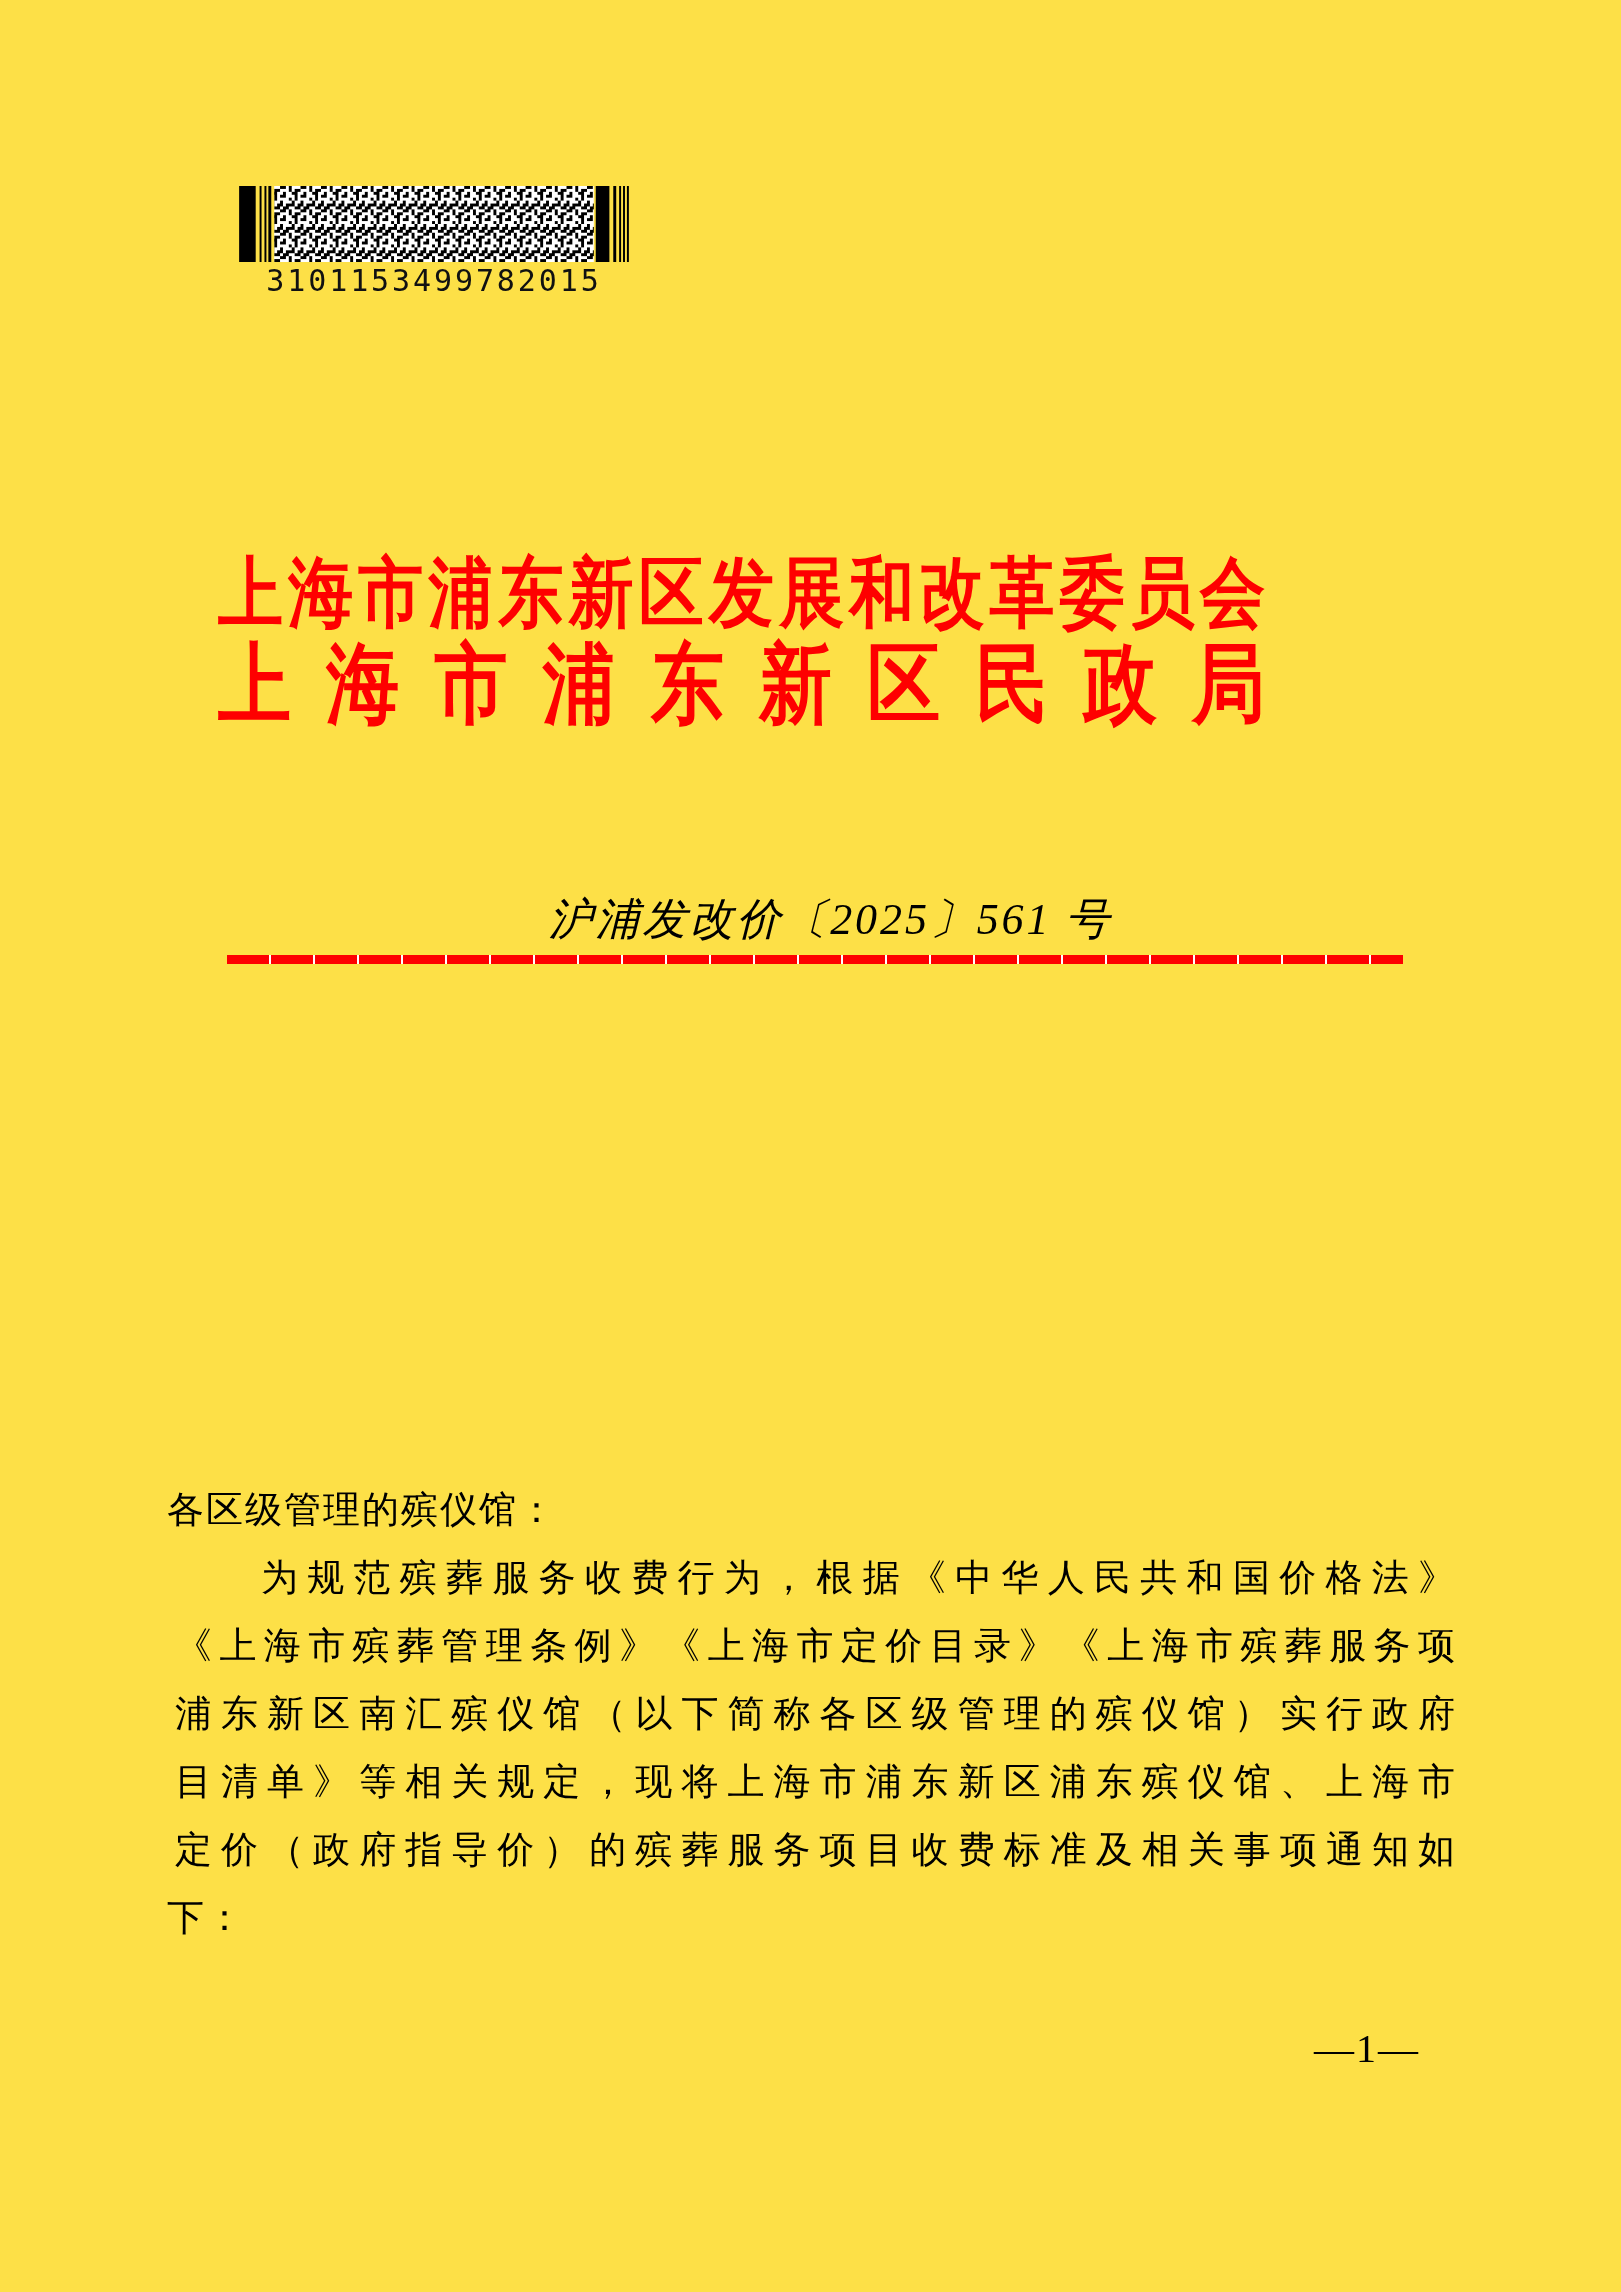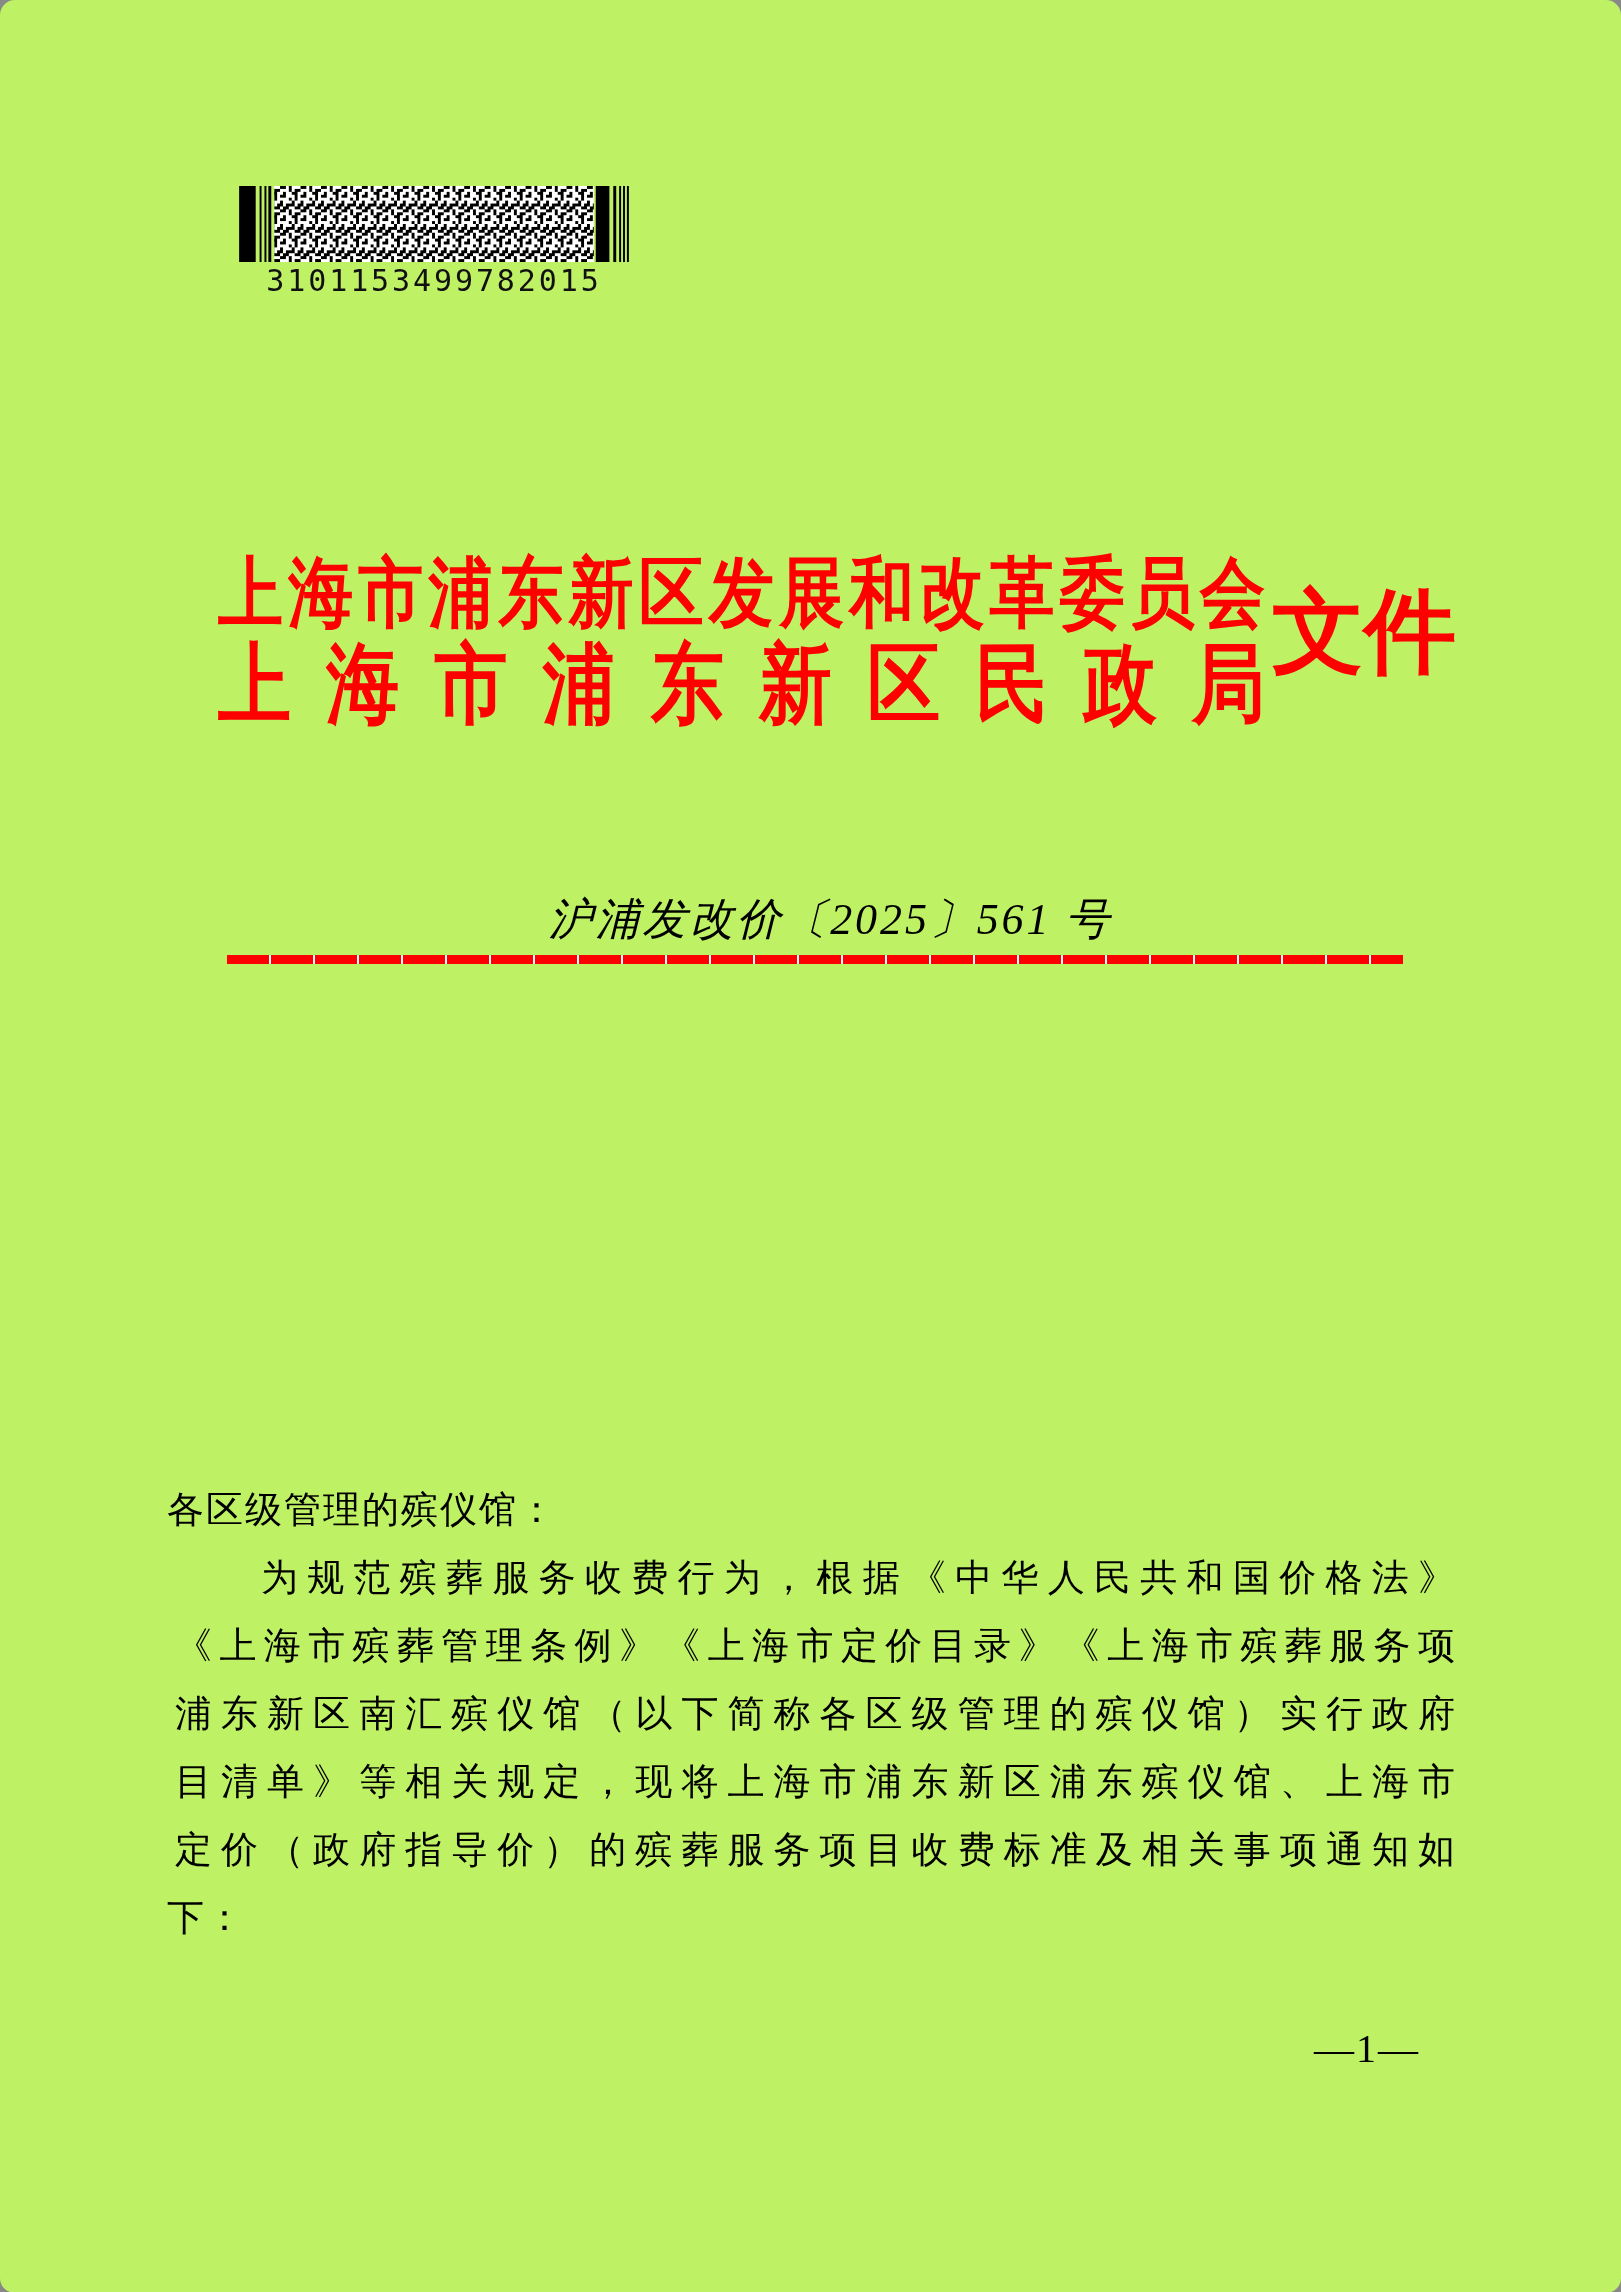--- a/index.html
+++ b/index.html
@@ -1,24 +1,23 @@
 <!DOCTYPE html>
 <html><head>
 <meta charset="utf-8">
 <style>
   html,body { margin:0; padding:0; background:#888; }
   .page {
     position:relative;
     width:1621px; height:2293px;
     margin:0 auto;
-    background:#bef264;
+    background:#fde047;
     font-family:"Liberation Serif","DejaVu Serif",serif;
     color:#000;
     overflow:hidden;
-    border-radius:15px;
   }
   .abs { position:absolute; }
 
   
   .barcode { left:238px; top:186px; width:392px; height:76px; }
   .barcode-number {
     left:238px; top:263px; width:392px;
     text-align:center;
     font-family:"DejaVu Sans Mono","Liberation Mono",monospace;
     font-size:30px; letter-spacing:2.9px; color:#111;
@@ -133,21 +132,20 @@
       <rect x="398" y="0" width="2" height="78" fill="#000"></rect>
     </svg>
   </div>
 
   <div class="abs barcode-number">3101153499782015</div>
 
   <div class="abs org-line1">上海市浦东新区发展和改革委员会</div>
 
   <div class="abs org-line2">上海市浦东新区民政局</div>
 
-  <div class="abs doc-type">文件</div>
 
   <div class="abs doc-number">沪浦发改价〔2025〕561 号</div>
 
   <div class="abs red-rule"></div>
 
 
   <div class="abs body-block">
     <div class="line">各区级管理的殡仪馆：</div>
     <div class="line just indent">为规范殡葬服务收费行为，根据《中华人民共和国价格法》</div>
     <div class="line just">《上海市殡葬管理条例》《上海市定价目录》《上海市殡葬服务项</div>

